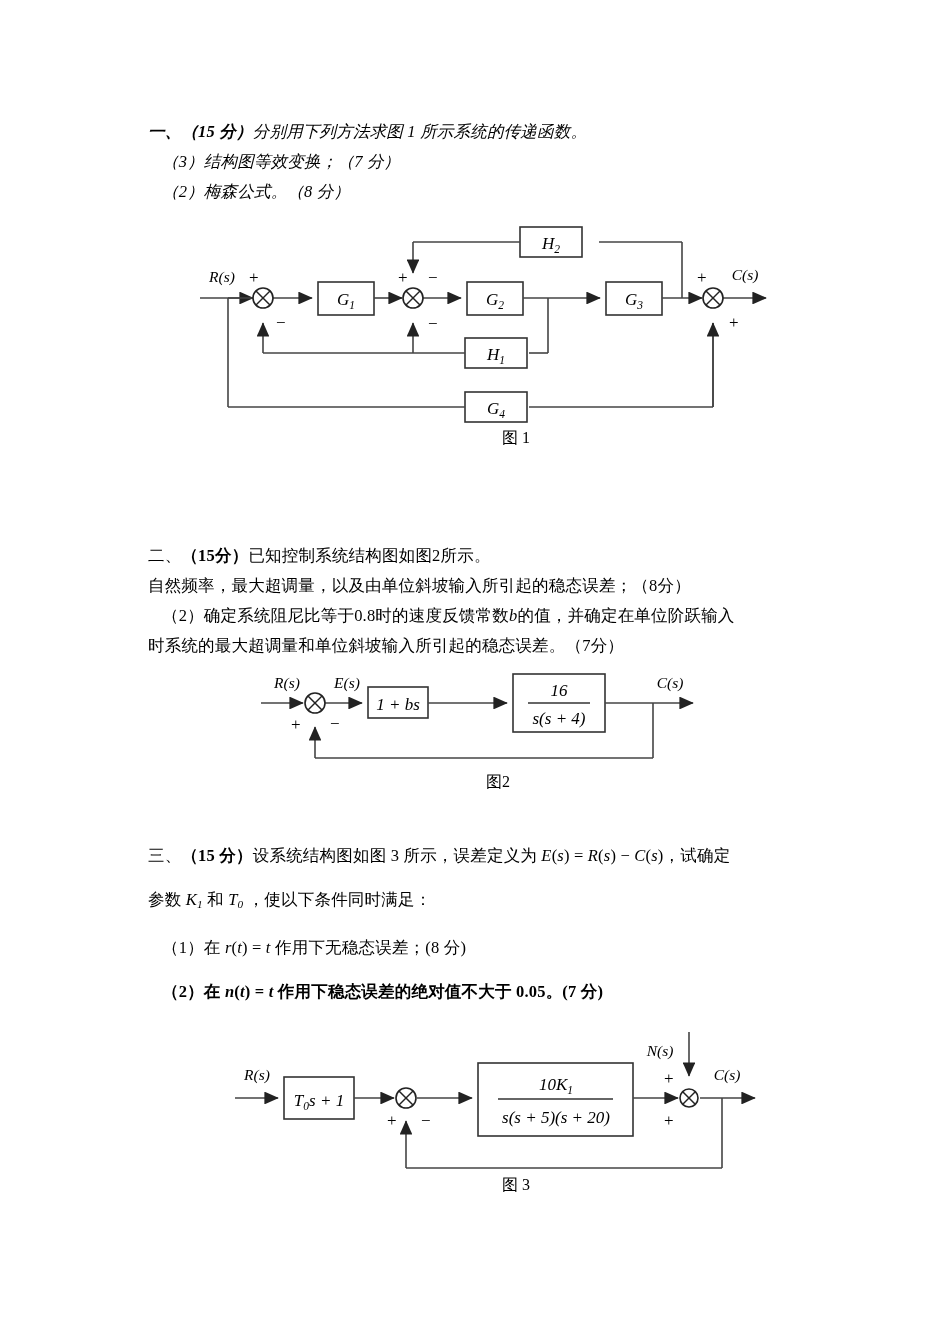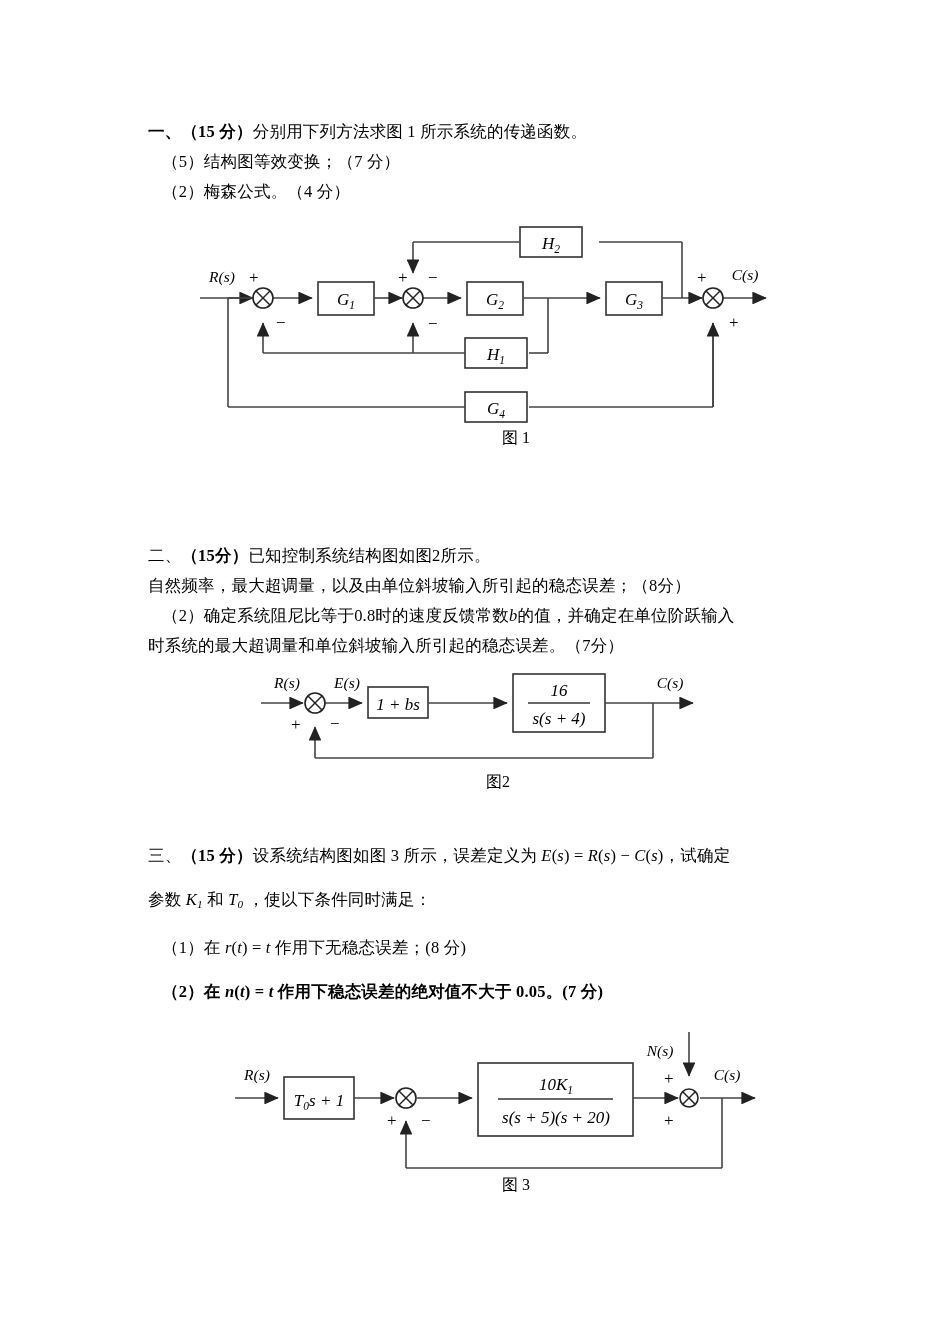--- a/index.html
+++ b/index.html
@@ -58,26 +58,26 @@
   text { font-family: "Liberation Serif", "DejaVu Serif", serif; }
   .blk-label { font-size: 17px; font-style: italic; }
   .sig-label { font-size: 15.5px; font-style: italic; }
   .sign      { font-size: 17px; font-style: normal; }
 </style>
 </head>
 <body>
 
 <div class="page">
 
-  <div class="q-block" style="top:117px;">
+  <div class="q-block" style="top:117px;font-style:italic;">
     <div class="q-line">
       <span class="b">一、（15 分）</span><span>分别用下列方法求图 1 所示系统的传递函数。</span>
     </div>
-    <div class="q-line indent">（5）结构图等效变换；（7 分）</div>
-    <div class="q-line indent">（2）梅森公式。（4 分）</div>
+    <div class="q-line indent">（3）结构图等效变换；（7 分）</div>
+    <div class="q-line indent">（2）梅森公式。（8 分）</div>
   </div>
 
   <div class="figure" style="left:180px; top:225px; width:600px; height:230px;">
     <svg width="600" height="225" viewBox="0 0 600 225">
       <defs>
         <marker id="ah" markerWidth="9" markerHeight="8" refX="8.5" refY="4" orient="auto">
           <path d="M0,0 L9,4 L0,8 z" fill="#222"></path>
         </marker>
       </defs>
       <g stroke="#444" stroke-width="1.6" fill="none">

